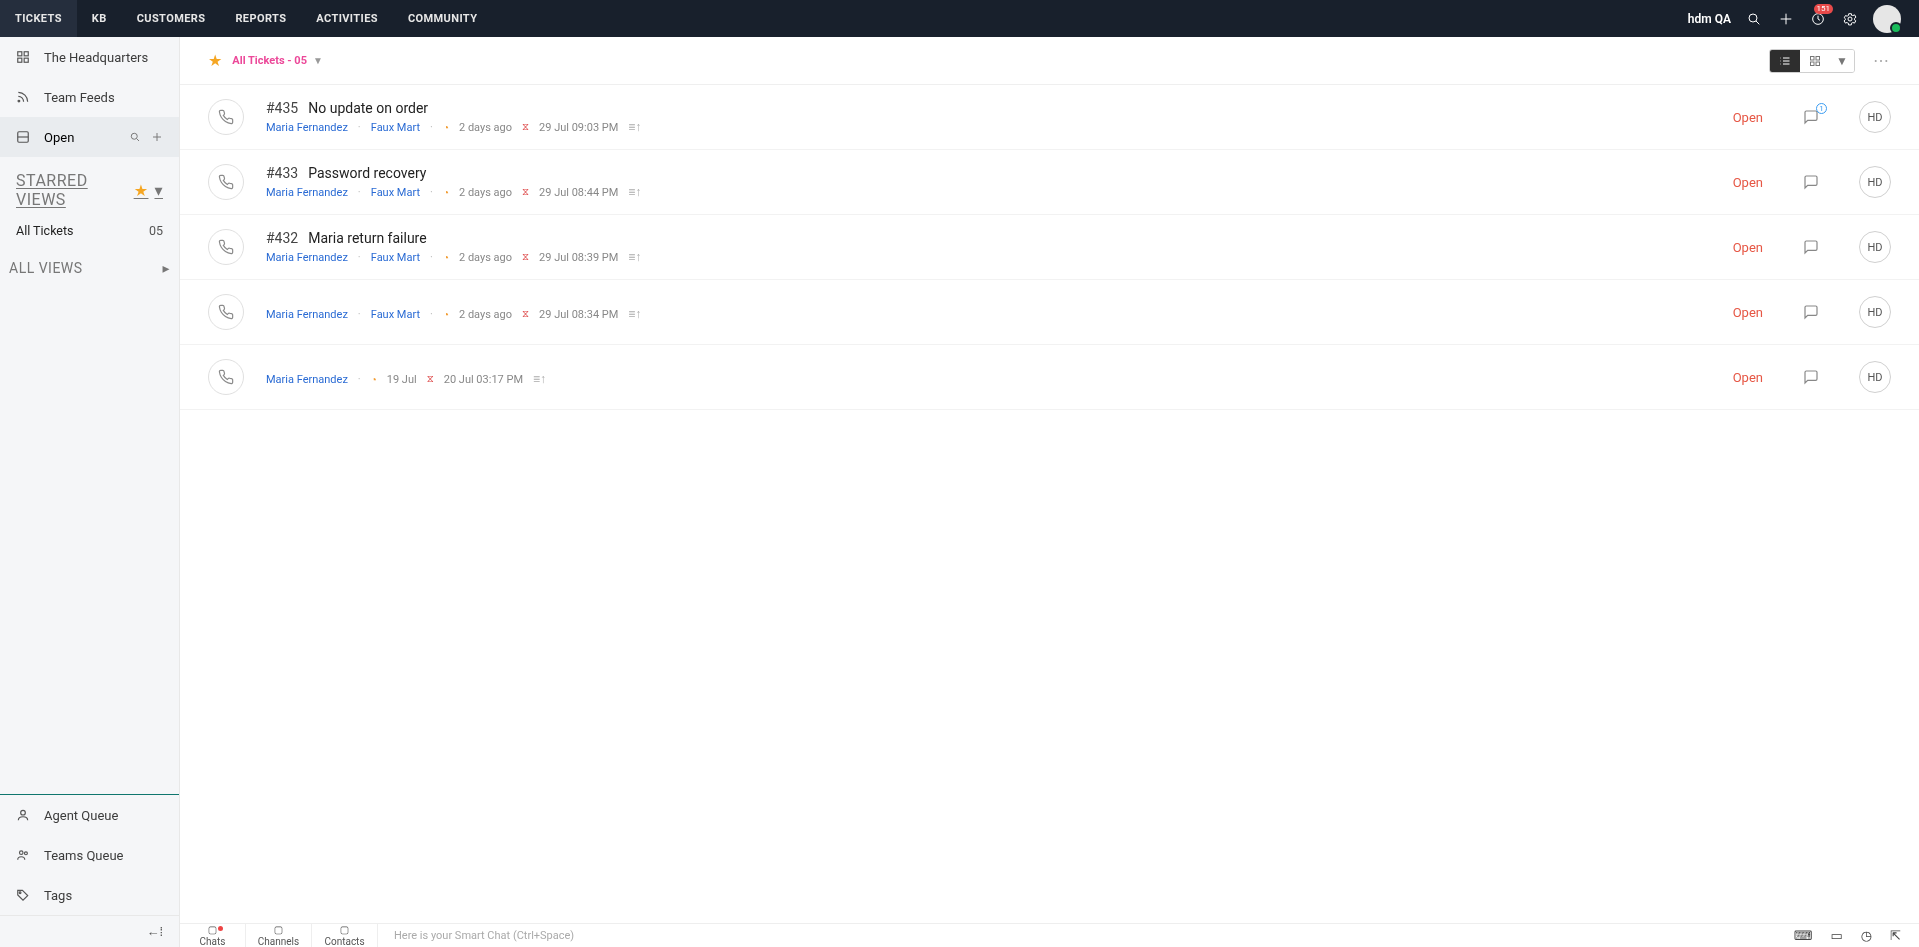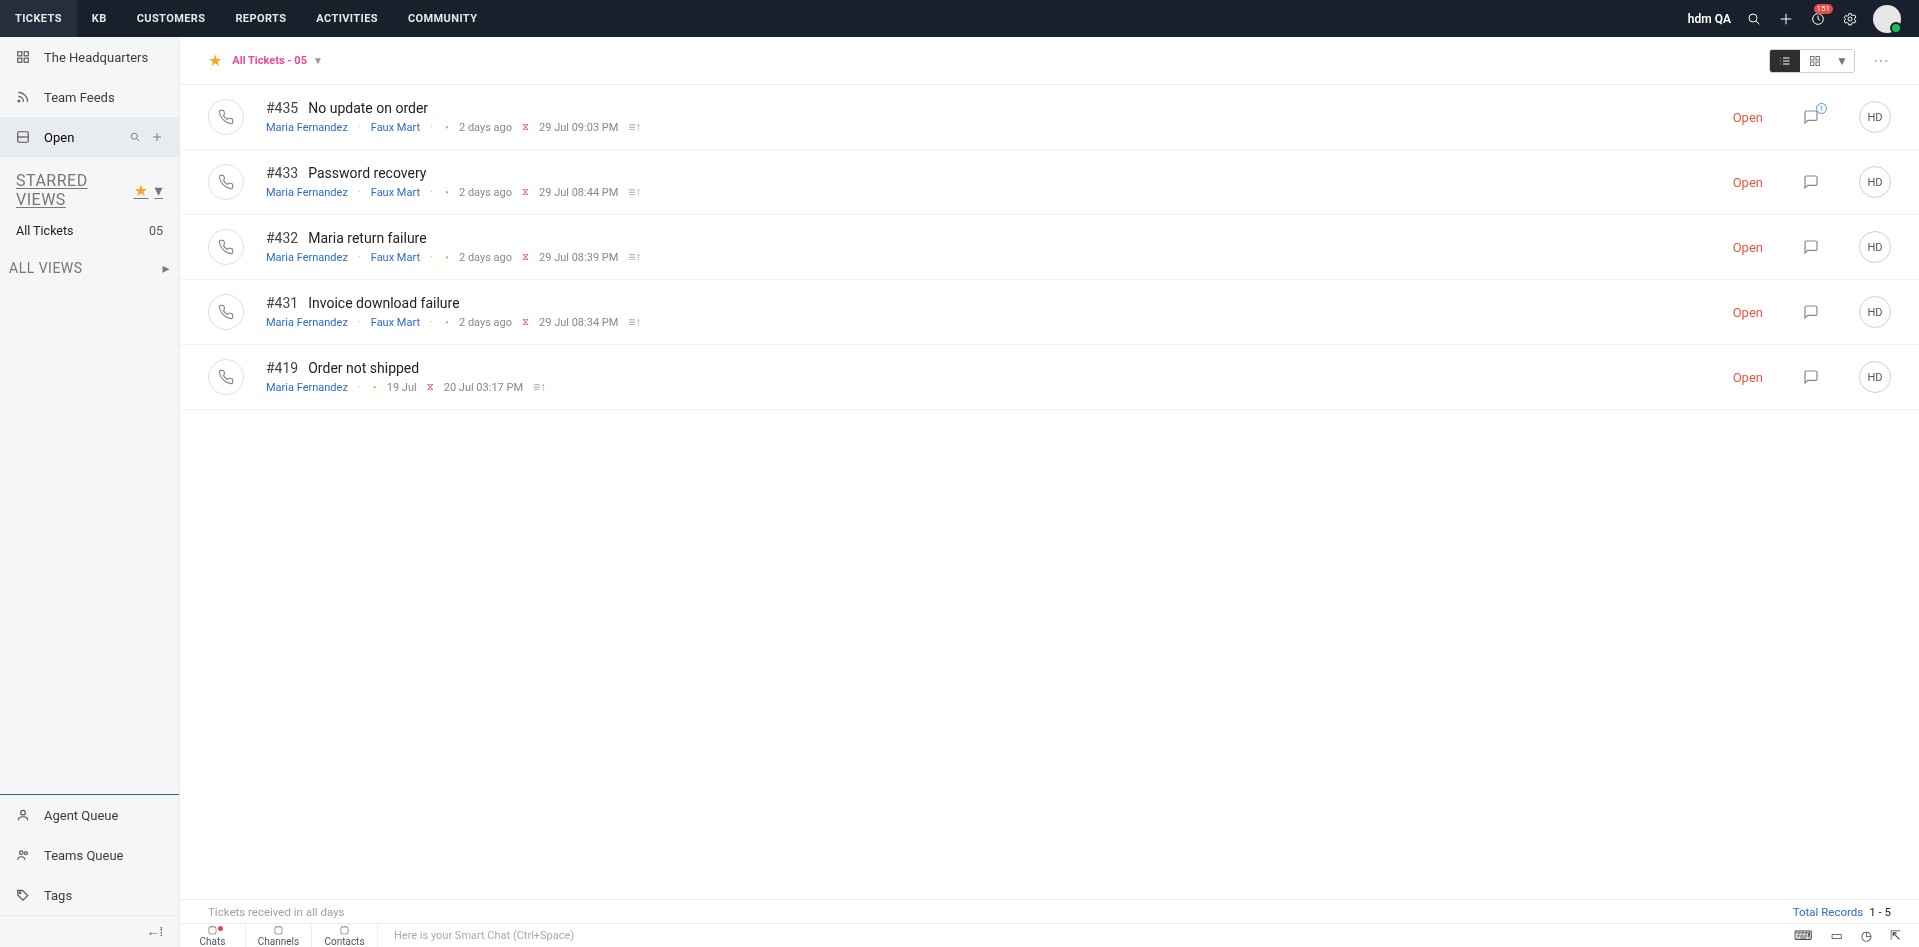--- a/index.html
+++ b/index.html
@@ -370,24 +370,20 @@
             </span>
             <span class="hd-circle">HD</span>
           </div>
           <div class="tk-row">
             <div class="tk-avatar">
               <svg width="16" height="16" viewBox="0 0 24 24" fill="none" stroke="currentColor" stroke-width="1.8">
                 <path d="M22 16.9v3a2 2 0 0 1-2.2 2 19.8 19.8 0 0 1-8.6-3.1 19.5 19.5 0 0 1-6-6A19.8 19.8 0 0 1 2.1 4.2 2 2 0 0 1 4.1 2h3a2 2 0 0 1 2 1.7c.1.9.3 1.8.6 2.6a2 2 0 0 1-.5 2.1L8 9.6a16 16 0 0 0 6 6l1.2-1.2a2 2 0 0 1 2.1-.5c.8.3 1.7.5 2.6.6A2 2 0 0 1 22 16.9z"></path>
               </svg>
             </div>
             <div class="tk-body">
-              <div class="tk-title-line">
-                <span class="tk-id">#431</span>
-                <span class="tk-subj">Invoice download failure</span>
-              </div>
               <div class="tk-meta">
                 <span class="person">Maria Fernandez</span>
                 <span class="dot">·</span>
                 <span class="person">Faux Mart</span>
                 <span class="dot">·</span>
                 <span class="ago-clock">◔</span>
                 <span>2 days ago</span>
                 <span class="due-flag">⧖</span>
                 <span>29 Jul 08:34 PM</span>
                 <span class="meta-icon">≡↑</span>
@@ -401,51 +397,40 @@
             </span>
             <span class="hd-circle">HD</span>
           </div>
           <div class="tk-row">
             <div class="tk-avatar">
               <svg width="16" height="16" viewBox="0 0 24 24" fill="none" stroke="currentColor" stroke-width="1.8">
                 <path d="M22 16.9v3a2 2 0 0 1-2.2 2 19.8 19.8 0 0 1-8.6-3.1 19.5 19.5 0 0 1-6-6A19.8 19.8 0 0 1 2.1 4.2 2 2 0 0 1 4.1 2h3a2 2 0 0 1 2 1.7c.1.9.3 1.8.6 2.6a2 2 0 0 1-.5 2.1L8 9.6a16 16 0 0 0 6 6l1.2-1.2a2 2 0 0 1 2.1-.5c.8.3 1.7.5 2.6.6A2 2 0 0 1 22 16.9z"></path>
               </svg>
             </div>
             <div class="tk-body">
-              <div class="tk-title-line">
-                <span class="tk-id">#419</span>
-                <span class="tk-subj">Order not shipped</span>
-              </div>
               <div class="tk-meta">
                 <span class="person">Maria Fernandez</span>
                 <span class="dot">·</span>
                 <span class="ago-clock">◔</span>
                 <span>19 Jul</span>
                 <span class="due-flag">⧖</span>
                 <span>20 Jul 03:17 PM</span>
                 <span class="meta-icon">≡↑</span>
               </div>
             </div>
             <span class="tk-status">Open</span>
             <span class="tk-chat">
               <svg width="16" height="16" viewBox="0 0 24 24" fill="none" stroke="currentColor" stroke-width="1.8">
                 <path d="M21 15a2 2 0 0 1-2 2H7l-4 4V5a2 2 0 0 1 2-2h14a2 2 0 0 1 2 2z"></path>
               </svg>
             </span>
             <span class="hd-circle">HD</span>
           </div>
         </div>
 
-      <div class="statusbar">
-        <span>Tickets received in all days</span>
-        <span class="right">
-          <span class="totlink">Total Records</span>
-          <span class="range">1 - 5</span>
-        </span>
-      </div>
 
       <div class="chatbar">
         <div class="chat-tab">
           <span class="reddot"></span>
           <span class="ico">▢</span>
           <span>Chats</span>
         </div>
         <div class="chat-tab">
           <span class="ico">▢</span>
           <span>Channels</span>

